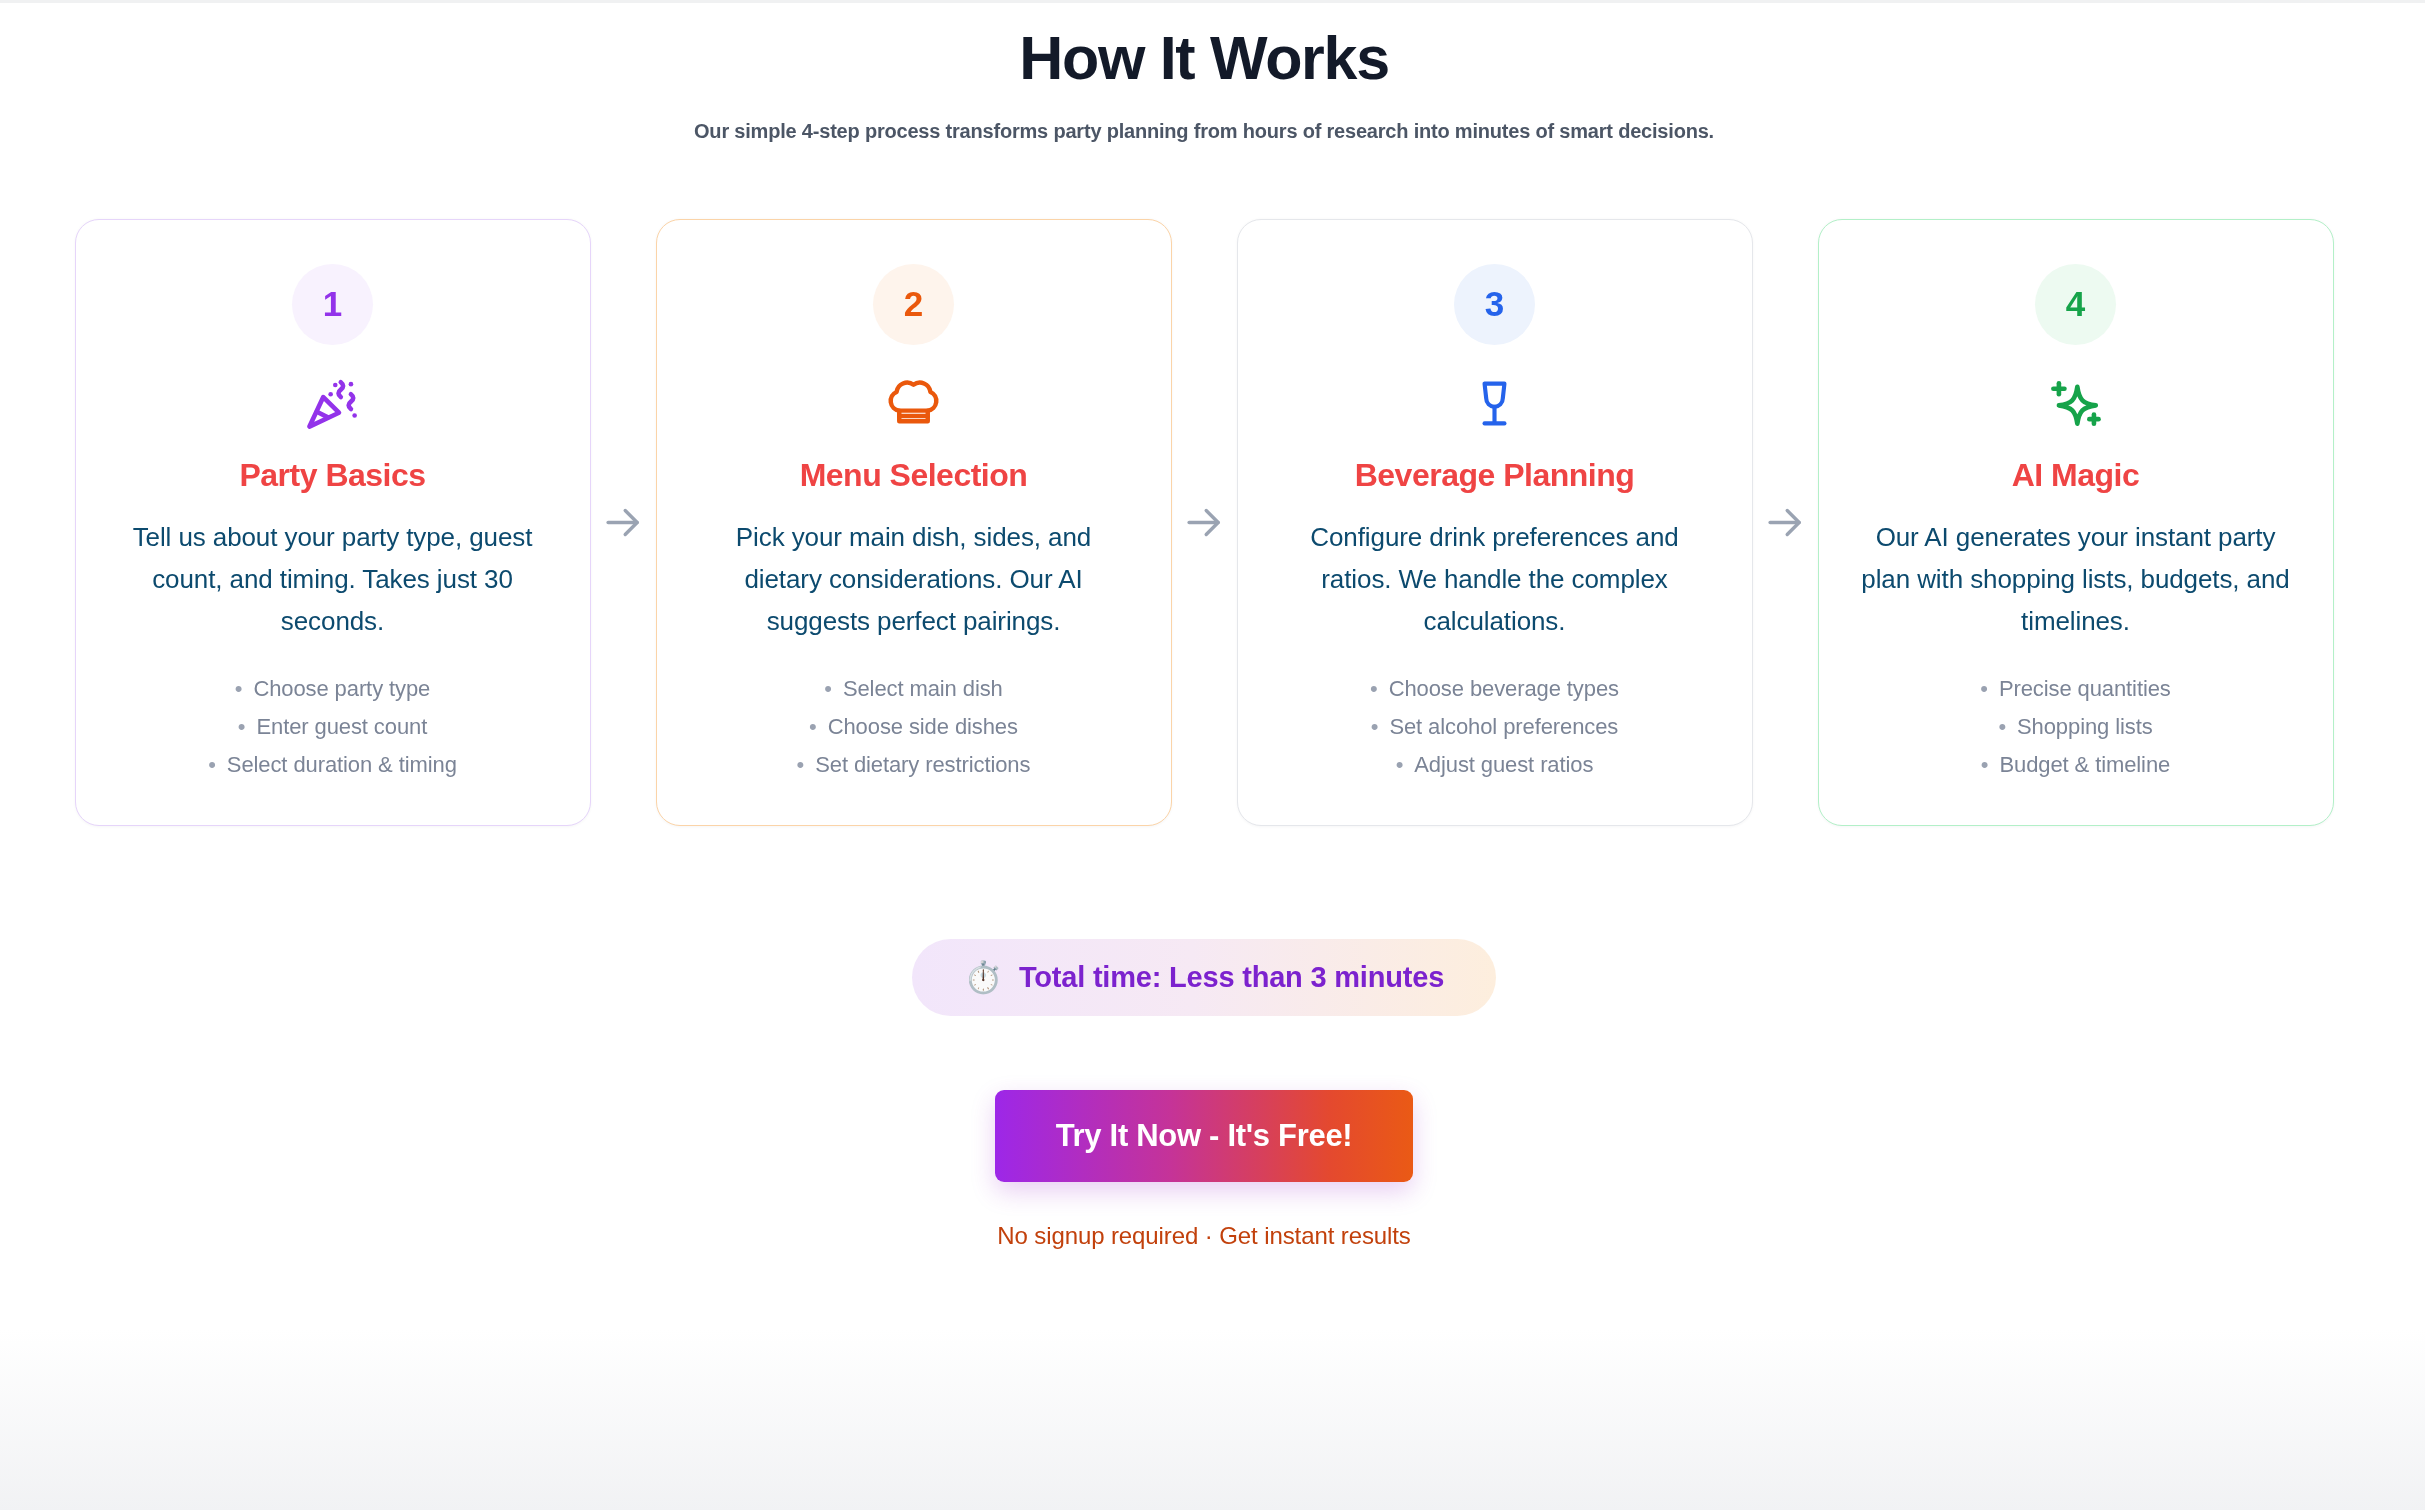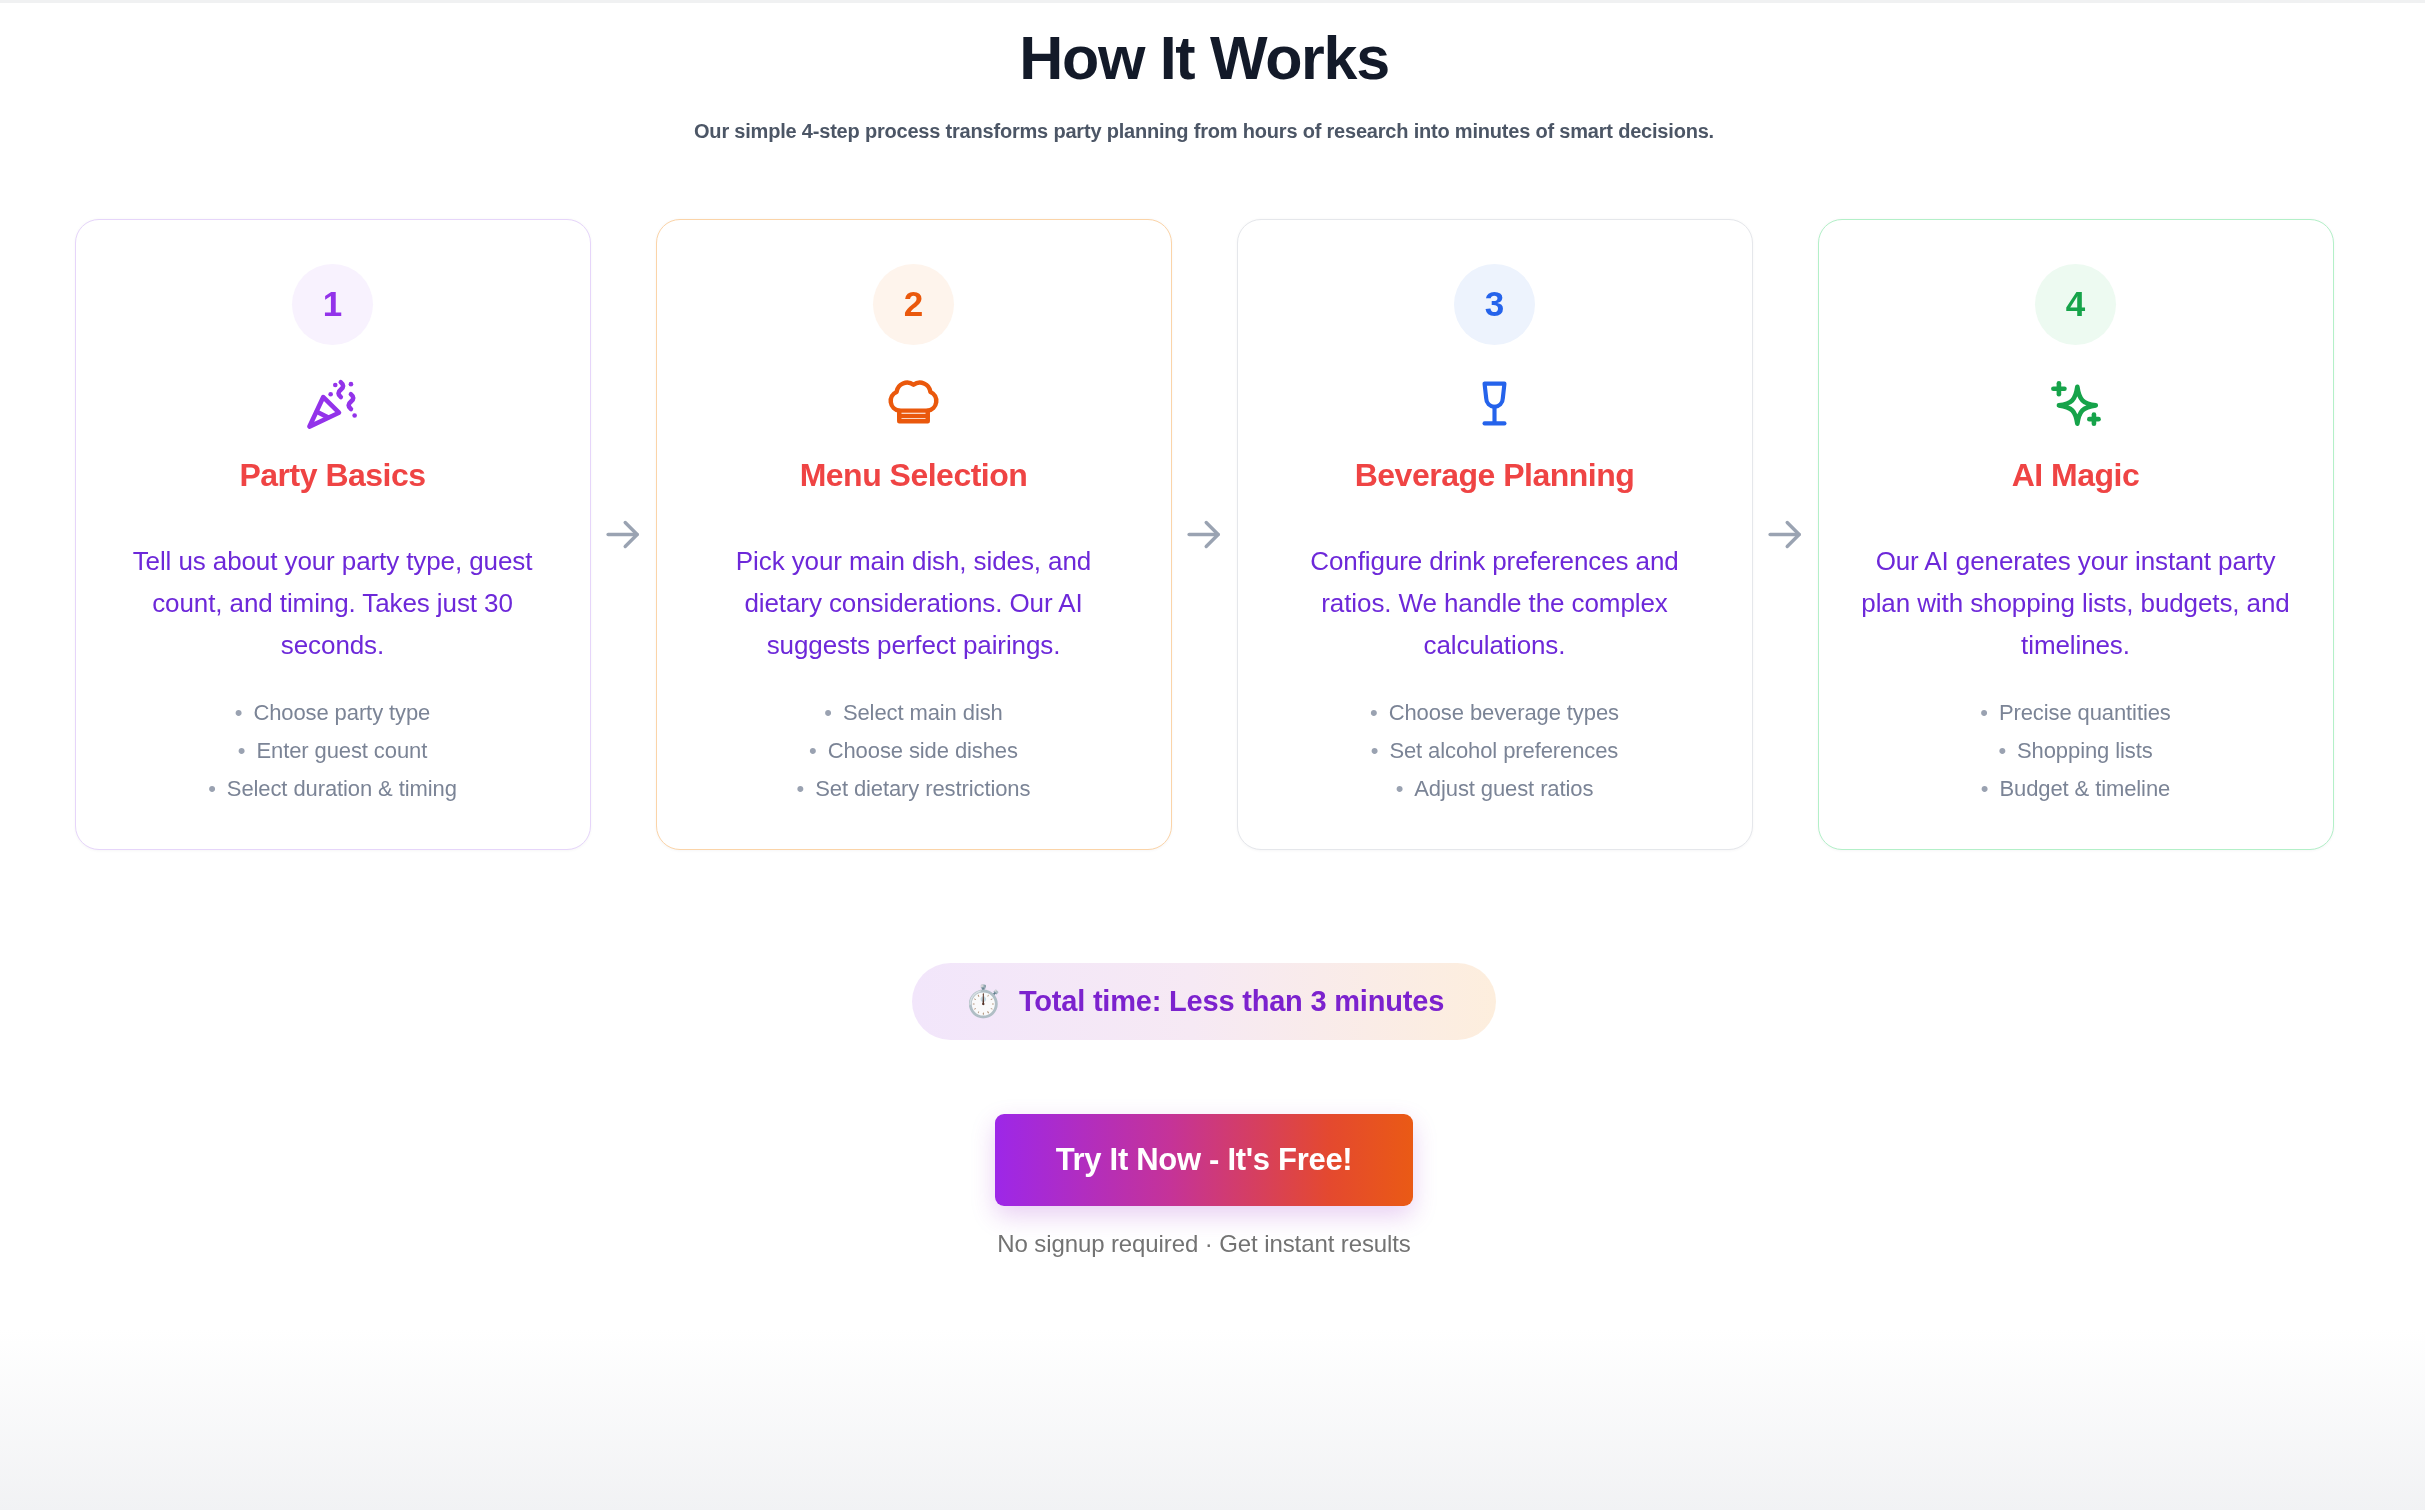--- a/index.html
+++ b/index.html
@@ -109,25 +109,24 @@
     font-size: 32px;
     font-weight: 700;
     color: #ef4444;
     letter-spacing: -0.5px;
     margin-bottom: 22px;
   }
 
   .step-desc {
     font-size: 26px;
     line-height: 1.62;
-    color: #6d28d9;
+    color: #0c4a6e;
     letter-spacing: -0.1px;
     margin-bottom: 28px;
     max-width: 433px;
-    margin-top: 24px;
   }
 
   .step-bullets {
     list-style: none;
     font-size: 22px;
     line-height: 1.72;
     color: #7b8496;
     letter-spacing: -0.1px;
   }
   .step-bullets li::before {
@@ -179,23 +178,23 @@
     border-radius: 9px;
     background: linear-gradient(to right, #9d27e8 0%, #c53398 42%, #e4492f 80%, #ea5a15 100%);
     color: #ffffff;
     font-family: "Liberation Sans", sans-serif;
     font-size: 31px;
     font-weight: 700;
     letter-spacing: -0.3px;
     box-shadow: 0 9.2px 24px rgba(155,42,200,0.22);
   }
   .cta-note {
-    margin-top: 24px;
+    margin-top: 40px;
     font-size: 24px;
-    color: #737373;
+    color: #c2410c;
     letter-spacing: -0.1px;
   }
 </style>
 </head>
 <body>
 
 <div class="top-hairline"></div>
 
 <div class="page">
 

